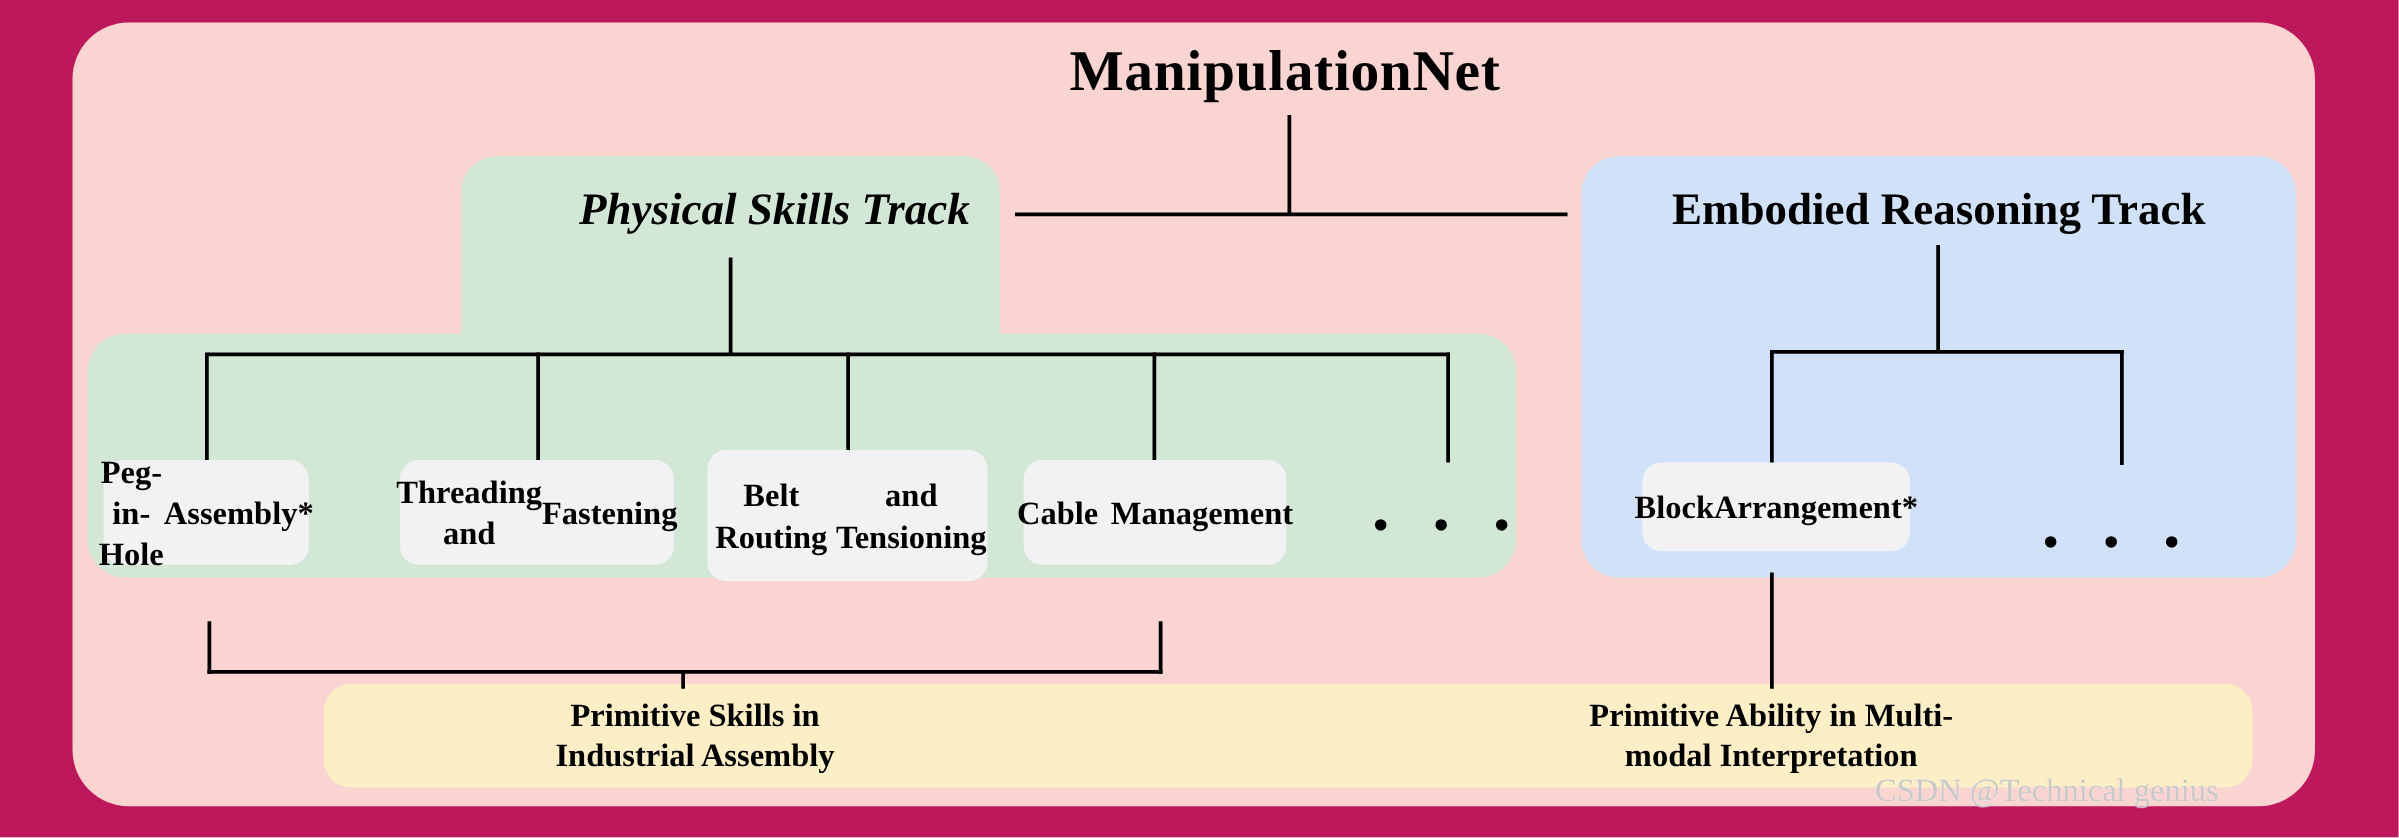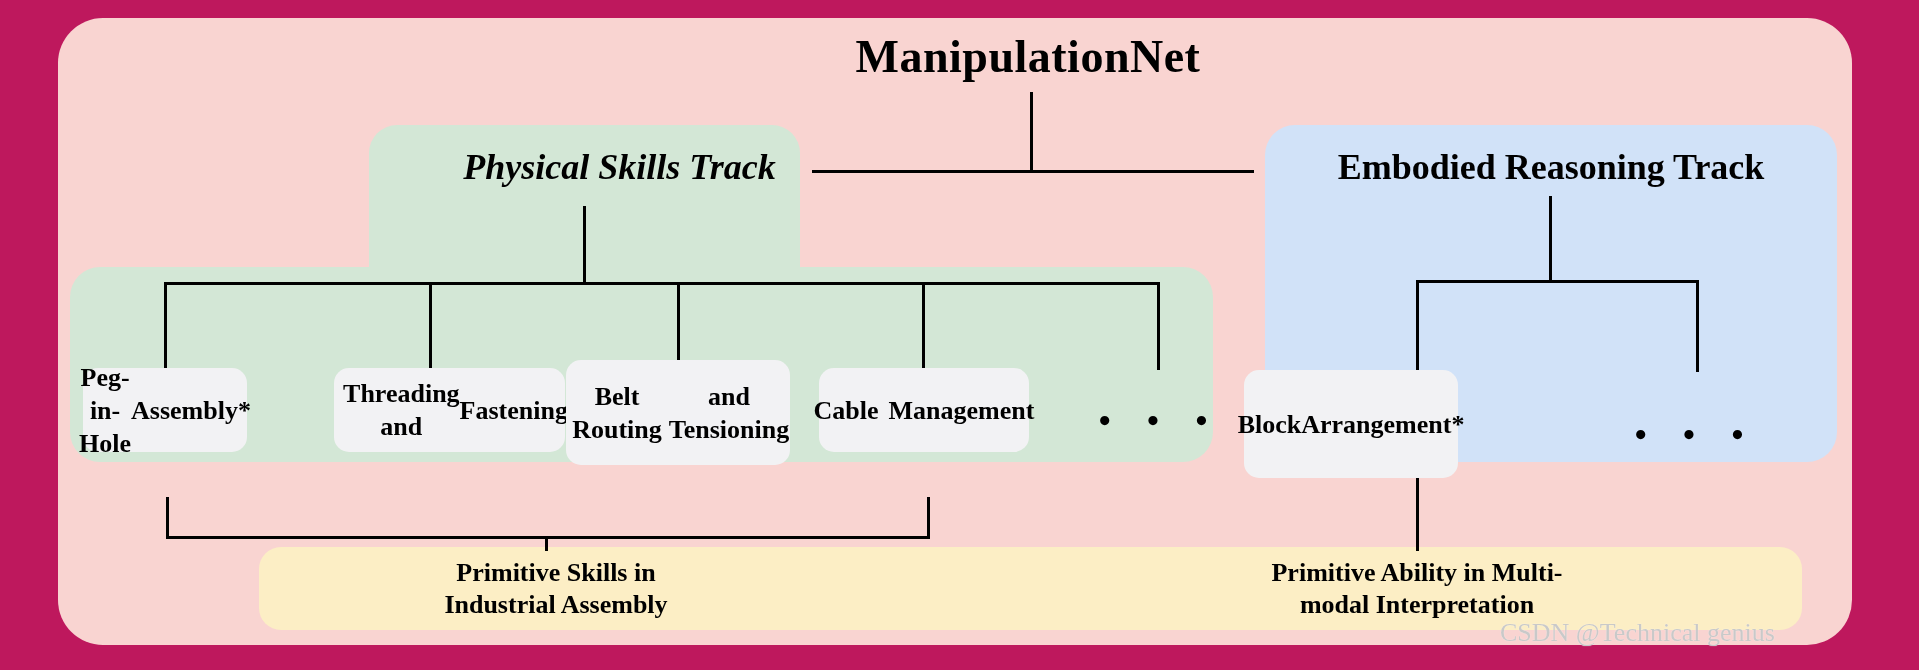--- a/index.html
+++ b/index.html
@@ -87,36 +87,36 @@
   <div class="hline" style="left:166px;top:536px;width:764px;"></div>
   <div class="vline" style="left:166px;top:497px;height:42px;"></div>
   <div class="vline" style="left:927px;top:497px;height:42px;"></div>
   <div class="vline" style="left:545px;top:536px;height:15px;"></div>
   <div class="vline" style="left:1416px;top:458px;height:93px;"></div>
 
   <div class="leaf" style="left:83px;top:368px;width:164px;height:84px;">
     <span>Peg-in-Hole</span>
     <span>Assembly*</span>
   </div>
-  <div class="leaf" style="left:334px;top:368px;width:219px;height:84px;padding-left:12px;">
+  <div class="leaf" style="left:320px;top:368px;width:219px;height:84px;">
     <span>Threading and</span>
     <span>Fastening</span>
   </div>
   <div class="leaf" style="left:566px;top:360px;width:224px;height:105px;">
     <span>Belt Routing</span>
     <span>and Tensioning</span>
   </div>
   <div class="leaf" style="left:819px;top:368px;width:210px;height:84px;gap:10px;">
     <span>Cable</span>
     <span>Management</span>
   </div>
 
   <div class="ellipsis" style="left:1090px;top:402px;">• • •</div>
 
-  <div class="leaf" style="left:1244px;top:370px;width:214px;height:108px;">
+  <div class="leaf" style="left:1314px;top:370px;width:214px;height:71px;">
     <span>Block</span>
     <span>Arrangement*</span>
   </div>
 
   <div class="ellipsis" style="left:1626px;top:416px;">• • •</div>
 
   <div class="caption" style="left:296px;top:557px;">
     <div>Primitive Skills in</div>
     <div>Industrial Assembly</div>
   </div>

